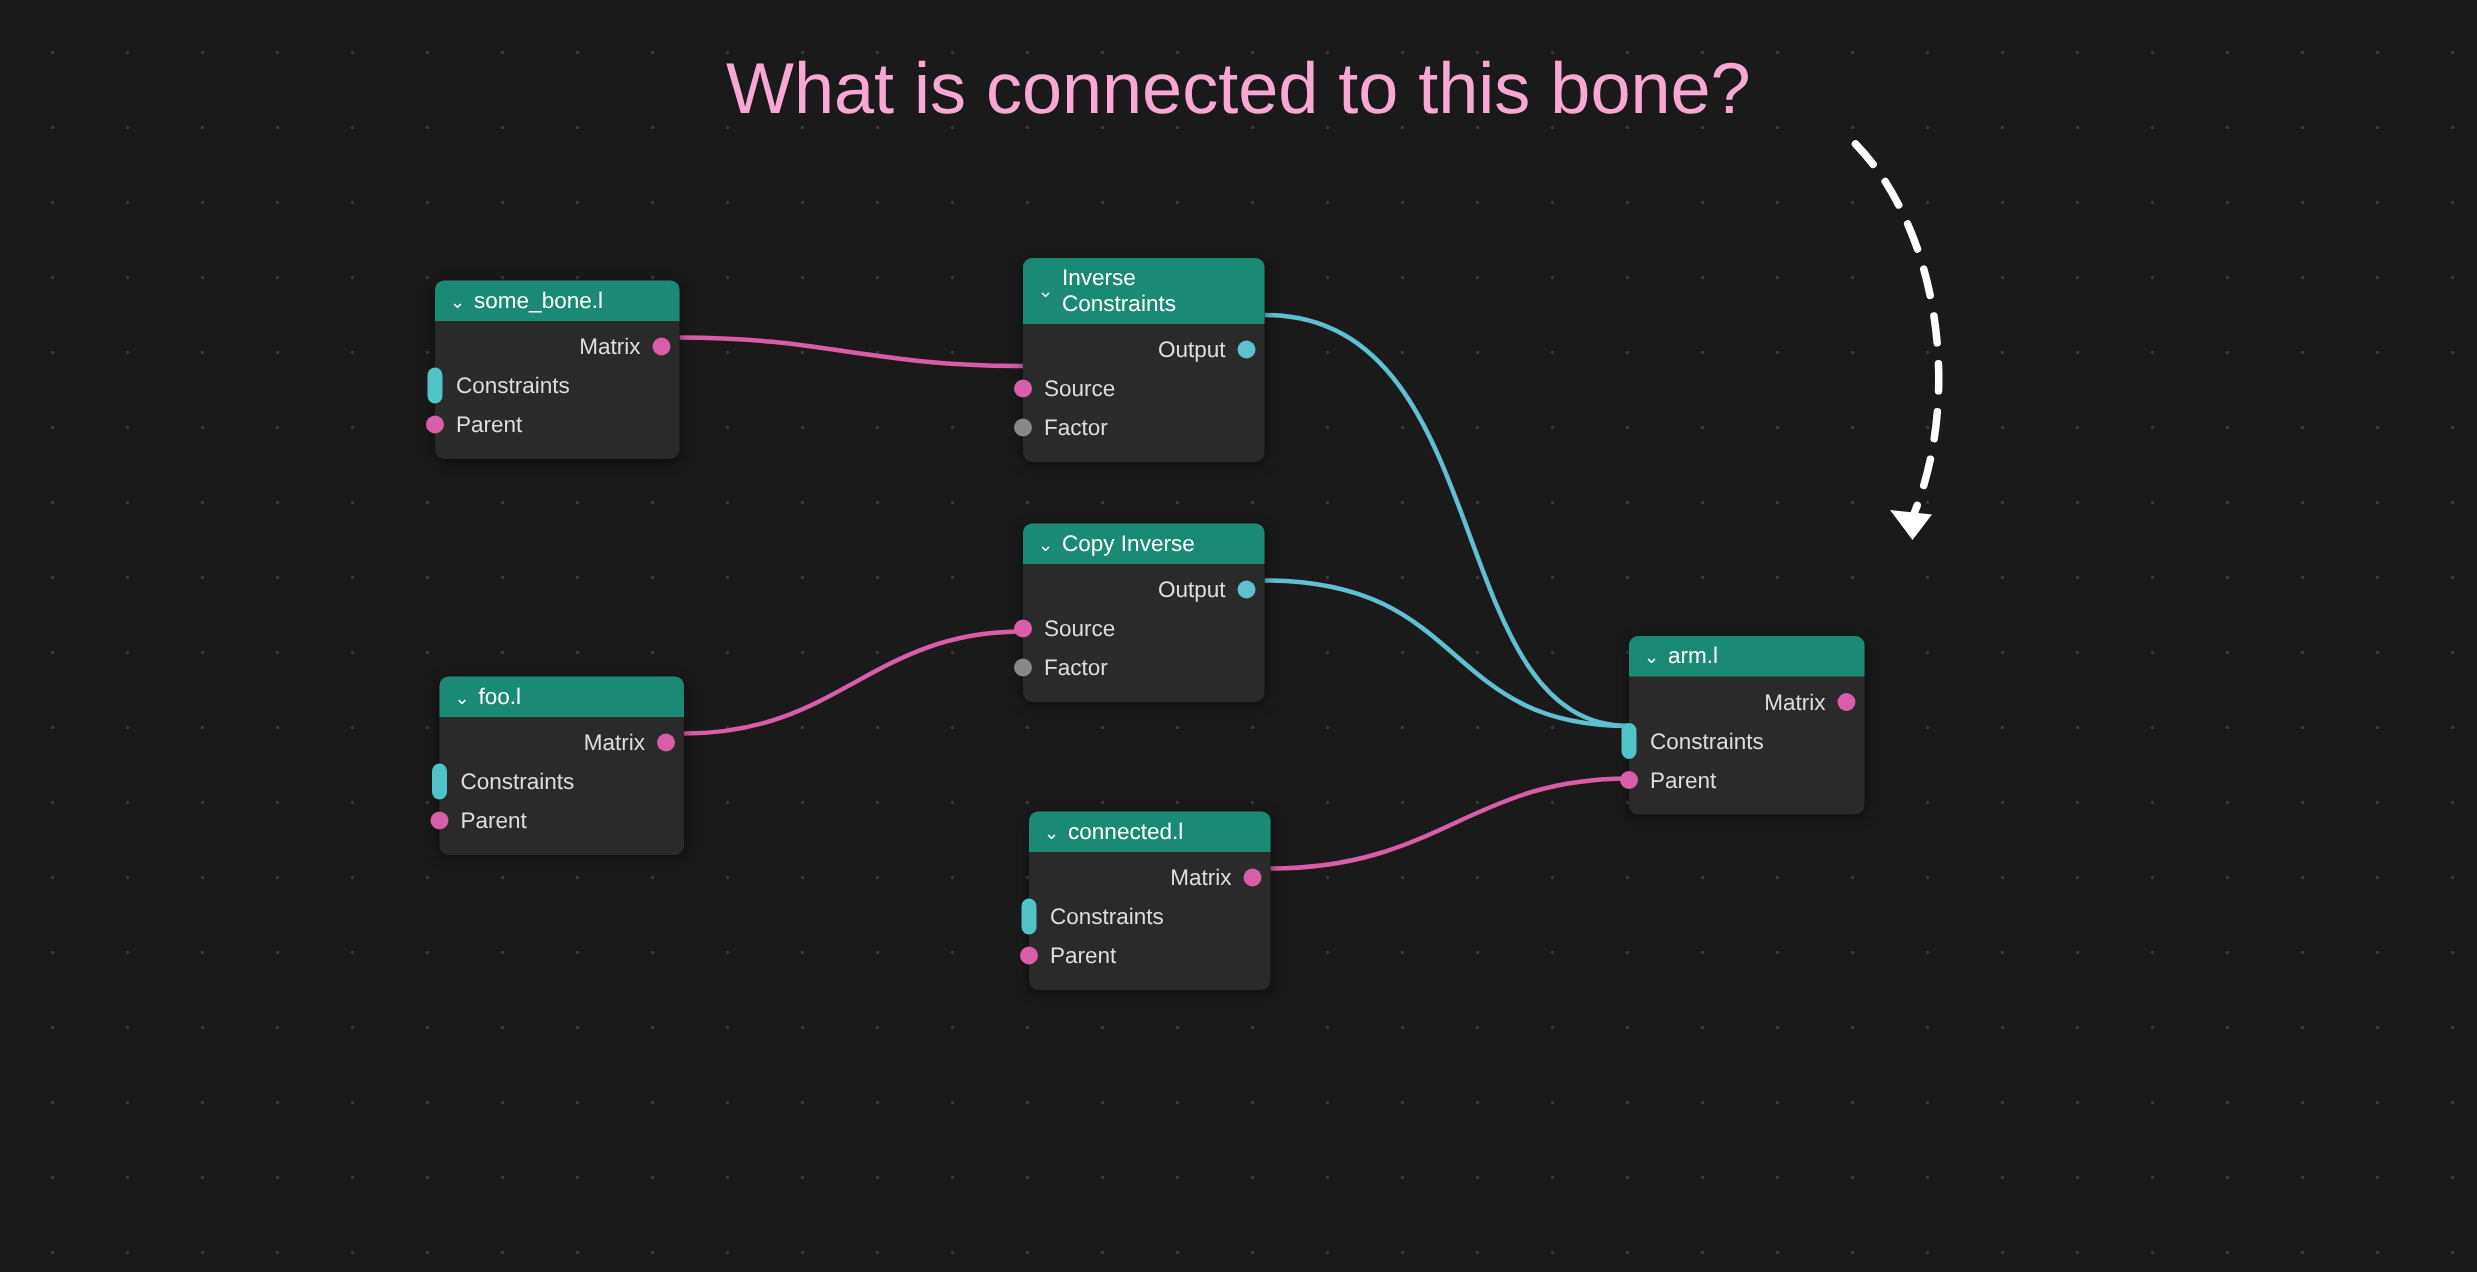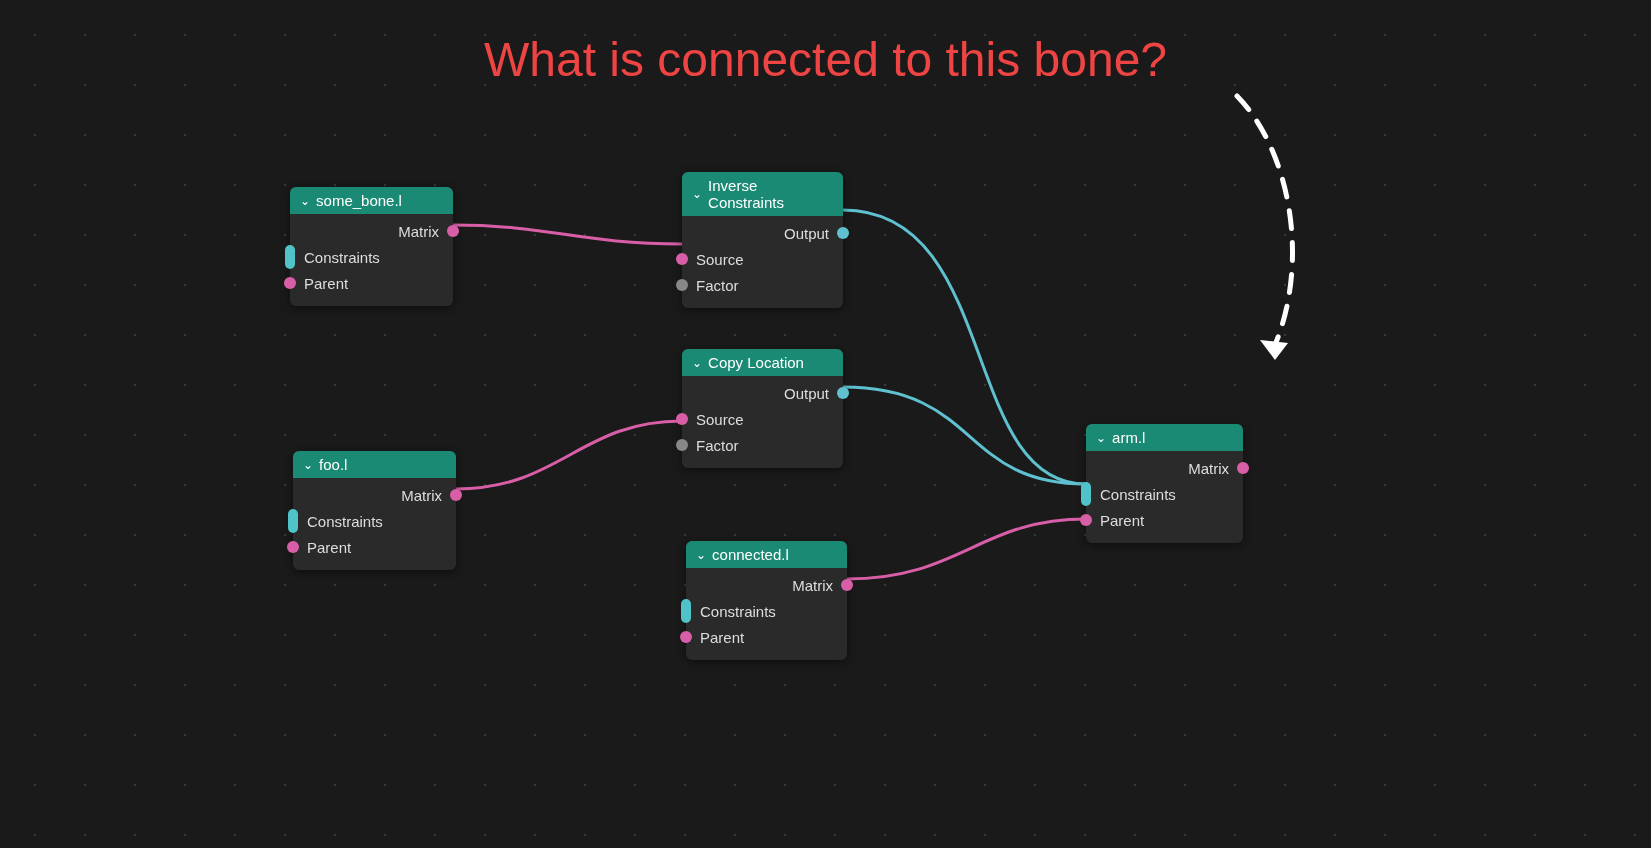--- a/index.html
+++ b/index.html
@@ -19,21 +19,21 @@
     background-size: 50px 50px;
     background-position: 10px 10px;
     pointer-events: none;
   }
   .title {
     position: absolute;
     top: 32px;
     left: 50%;
     transform: translateX(-50%);
     font-size: 48px;
-    color: #ef4444;
+    color: #f9a8d4;
     font-weight: 400;
     white-space: nowrap;
   }
   .node {
     position: absolute;
     background: #2a2a2a;
     border-radius: 6px;
     box-shadow: 0 2px 8px rgba(0,0,0,0.5);
     overflow: visible;
   }
@@ -44,21 +44,21 @@
     font-size: 15px;
     border-radius: 6px 6px 0 0;
     display: flex;
     align-items: center;
     gap: 6px;
   }
   .node-header .chevron {
     font-size: 12px;
   }
   .node-body {
-    padding: 4px 0 10px 0;
+    padding: 4px 12px 10px 0;
     position: relative;
   }
   .port-row {
     position: relative;
     padding: 4px 14px;
     font-size: 15px;
     color: #ddd;
     min-height: 26px;
     display: flex;
     align-items: center;
@@ -162,21 +162,21 @@
     <div class="port-row input">
       <span class="socket in gray"></span>
       <span>Factor</span>
     </div>
   </div>
 </div>
 
 <div class="node" style="left:682px; top:349px; width:161px;">
   <div class="node-header">
     <span class="chevron">⌄</span>
-    <span>Copy Location</span>
+    <span>Copy Inverse</span>
   </div>
   <div class="node-body">
     <div class="port-row output">
       <span>Output</span>
       <span class="socket out cyan"></span>
     </div>
     <div class="port-row input">
       <span class="socket in pink"></span>
       <span>Source</span>
     </div>

